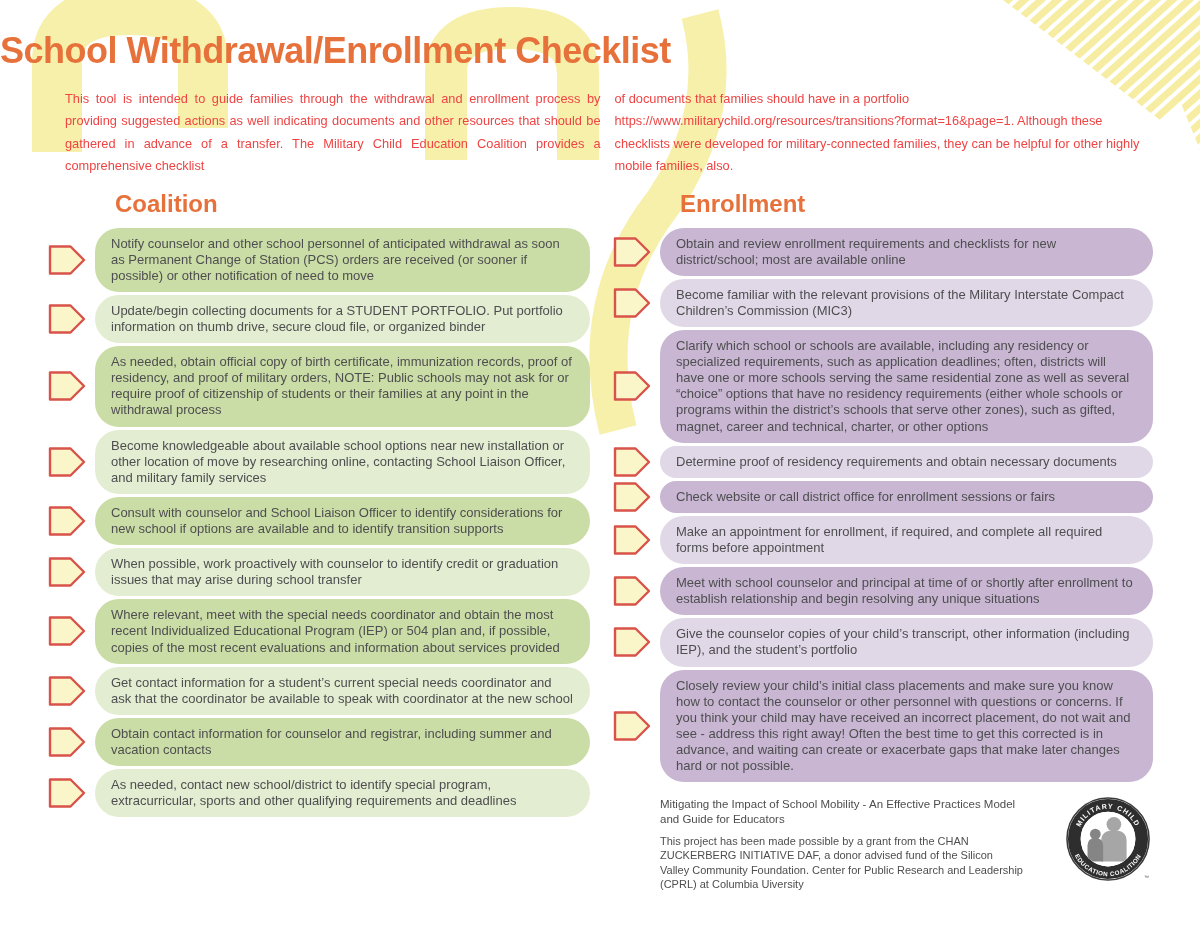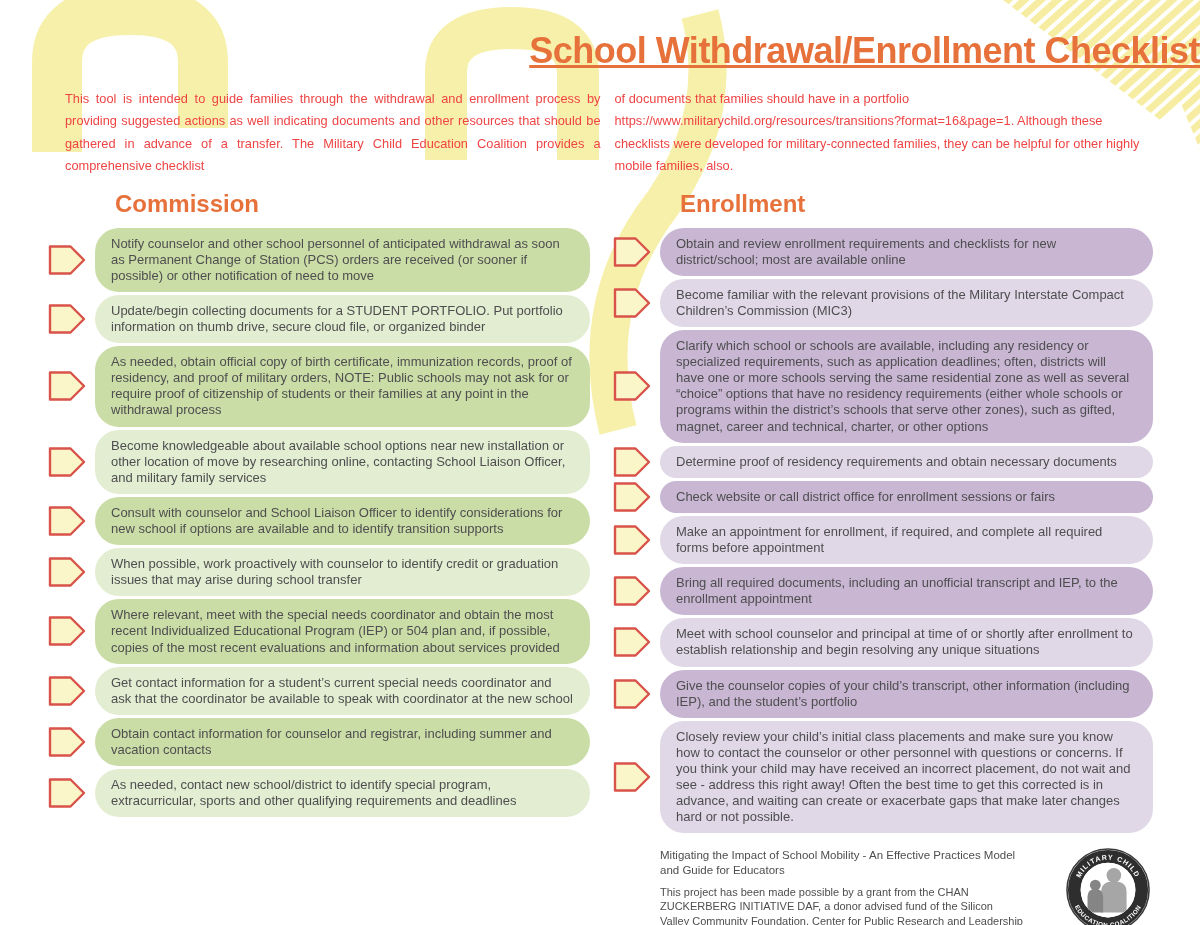--- a/index.html
+++ b/index.html
@@ -4,22 +4,22 @@
 <style>
   html,body{margin:0;padding:0;}
   body{
     width:1200px;height:925px;position:relative;overflow:hidden;
     background:#ffffff;font-family:"Liberation Sans", sans-serif;
   }
   .decor{position:absolute;top:0;left:0;z-index:0;pointer-events:none;}
   .page{position:relative;z-index:1;}
 
   h1.title{
-    text-align:right;color:#E7713A;font-size:36px;font-weight:bold;
-    margin:30px 0 16px;letter-spacing:-0.5px;text-decoration:underline;
+    text-align:left;color:#E7713A;font-size:36px;font-weight:bold;
+    margin:30px 0 16px;letter-spacing:-0.5px;
   }
   .intro{display:flex;padding:0 50px 0 65px;gap:14px;color:#ef4444;
     font-size:12.8px;line-height:1.75;}
   .intro p{margin:0;flex:1;}
   .intro .left{text-align:justify;}
   .intro .link{overflow-wrap:anywhere;}
 
   .columns{display:flex;margin-top:12px;}
   .col{display:flex;flex-direction:column;}
   .col-w{width:542px;margin-left:48px;}
@@ -63,21 +63,21 @@
   <h1 class="title">School Withdrawal/Enrollment Checklist</h1>
 
   <div class="intro">
     <p class="left">This tool is intended to guide families through the withdrawal and enrollment process by providing suggested actions as well indicating documents and other resources that should be gathered in advance of a transfer. The Military Child Education Coalition provides a comprehensive checklist</p>
     <p class="right"><span>of documents that families should have in a portfolio </span><span class="link">https://www.militarychild.org/resources/transitions?format=16&amp;page=1</span><span>.  Although these checklists were developed for military-connected families, they can be helpful for other highly mobile families, also.</span></p>
   </div>
 
   <div class="columns">
 
     <div class="col col-w">
-      <h2 class="colhead">Commission</h2>
+      <h2 class="colhead">Coalition</h2>
       <div class="list">
 
           <div class="check-row">
             <span class="arrow-cell">
               <svg width="38" height="32" viewBox="0 0 38 32">
                 <polygon points="2,2.5 22.5,2.5 36,16 22.5,29.5 2,29.5" fill="#FBF6C9" stroke="#D9534A" stroke-width="2.4" stroke-linejoin="round"></polygon>
               </svg>
             </span>
             <div class="box">Notify counselor and other school personnel of anticipated withdrawal as soon as  Permanent Change of Station (PCS) orders are received (or sooner if possible) or other notification of need to move</div>
           </div>
@@ -217,28 +217,20 @@
 
           <div class="check-row">
             <span class="arrow-cell">
               <svg width="38" height="32" viewBox="0 0 38 32">
                 <polygon points="2,2.5 22.5,2.5 36,16 22.5,29.5 2,29.5" fill="#FBF6C9" stroke="#D9534A" stroke-width="2.4" stroke-linejoin="round"></polygon>
               </svg>
             </span>
             <div class="box">Make an appointment for enrollment, if required, and complete all required forms before appointment</div>
           </div>
 
-          <div class="check-row">
-            <span class="arrow-cell">
-              <svg width="38" height="32" viewBox="0 0 38 32">
-                <polygon points="2,2.5 22.5,2.5 36,16 22.5,29.5 2,29.5" fill="#FBF6C9" stroke="#D9534A" stroke-width="2.4" stroke-linejoin="round"></polygon>
-              </svg>
-            </span>
-            <div class="box">Bring all required documents, including an unofficial transcript and IEP, to the enrollment appointment</div>
-          </div>
 
           <div class="check-row">
             <span class="arrow-cell">
               <svg width="38" height="32" viewBox="0 0 38 32">
                 <polygon points="2,2.5 22.5,2.5 36,16 22.5,29.5 2,29.5" fill="#FBF6C9" stroke="#D9534A" stroke-width="2.4" stroke-linejoin="round"></polygon>
               </svg>
             </span>
             <div class="box">Meet with school counselor and principal at time of or shortly after enrollment to establish relationship and begin resolving any unique situations</div>
           </div>
 

